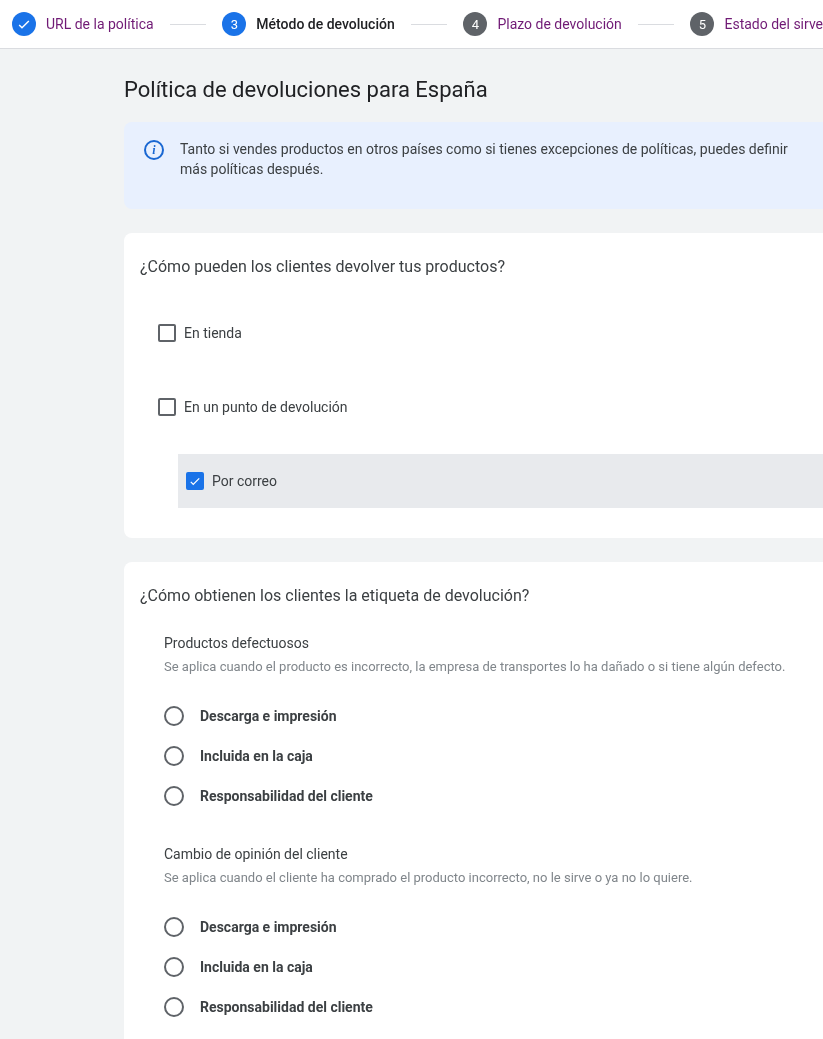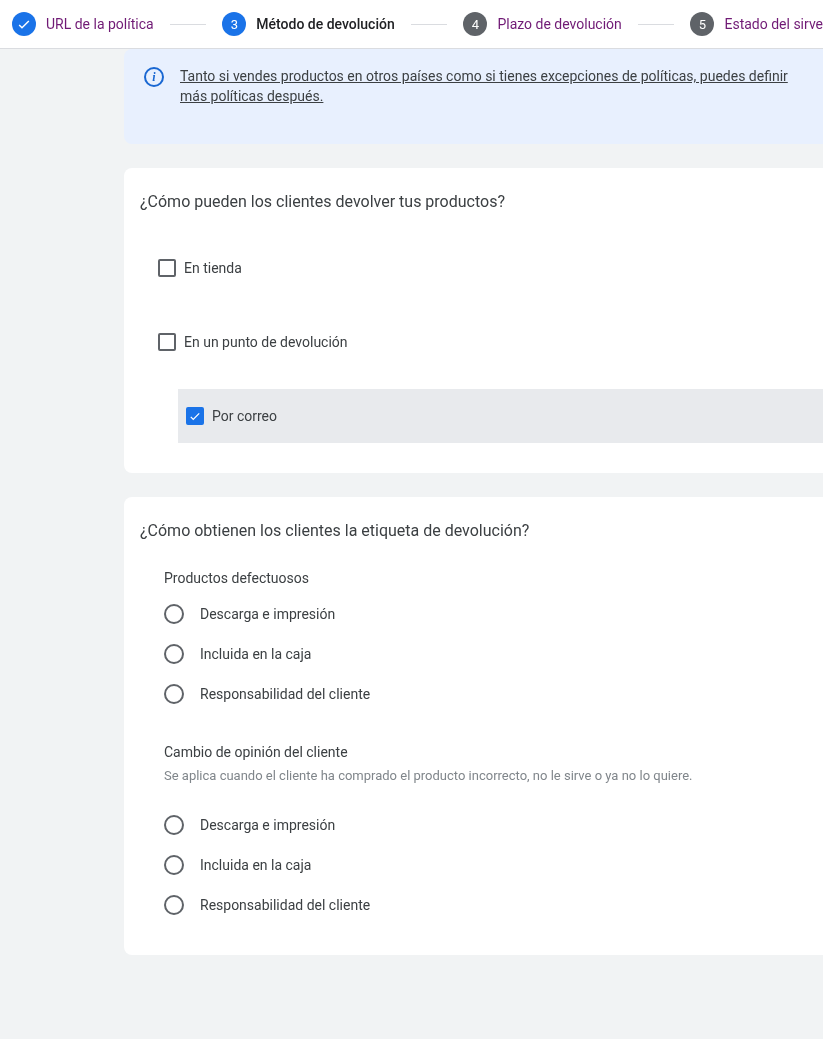--- a/index.html
+++ b/index.html
@@ -69,21 +69,21 @@
       gap: 16px;
     }
     .info-icon {
       width: 20px; height: 20px; flex-shrink: 0;
       border: 2px solid #1967d2; border-radius: 50%;
       display: flex; align-items: center; justify-content: center;
       color: #1967d2; font-family: serif; font-size: 12px; font-weight: bold;
       font-style: italic;
     }
     .info-body { font-size: 14px; color: #3c4043; }
-    .info-text { margin-bottom: 20px; line-height: 1.4; text-decoration: underline; }
+    .info-text { margin-bottom: 12px; line-height: 1.4; }
     .dismiss-link { color: #3c4043; cursor: pointer; font-size: 14px; }
     .card {
       background: #fff;
       border-radius: 8px 0 0 8px;
       margin-top: 24px;
       padding: 24px 0 30px 0;
     }
     .card-title {
       font-size: 16px;
       color: #3c4043;
@@ -110,20 +110,21 @@
     }
     .cb.checked { background: #1a73e8; border-color: #1a73e8; }
     .cb.checked svg { width: 14px; height: 14px; fill: #fff; }
     .section-block { padding: 0 0 0 40px; }
     .sub-title { font-size: 14px; color: #3c4043; margin-bottom: 8px; }
     .sub-desc { font-size: 13px; color: #80868b; margin-bottom: 22px; }
     .radio-row {
       display: flex; align-items: center; gap: 16px;
       padding: 10px 0; font-size: 14px; color: #3c4043;
       cursor: pointer;
+      font-weight: bold;
     }
     .radio {
       width: 20px; height: 20px; border: 2px solid #5f6368; border-radius: 50%;
       flex-shrink: 0;
     }
   </style>
 </head>
 <body>
 
 <div class="stepper">
@@ -146,20 +147,21 @@
     <span class="step-label">Plazo de devolución</span>
   </div>
   <div class="step-sep"></div>
   <div class="step">
     <span class="step-circle upcoming">5</span>
     <span class="step-label">Estado del sirve</span>
   </div>
 </div>
 
 <div class="content">
+  <h1 class="page-title">Política de devoluciones para España</h1>
 
   <div class="info-banner">
     <span class="info-icon">i</span>
     <div class="info-body">
       <div class="info-text">Tanto si vendes productos en otros países como si tienes excepciones de políticas, puedes definir más políticas después.</div>
     </div>
   </div>
 
   <div class="card">
     <div class="card-title">¿Cómo pueden los clientes devolver tus productos?</div>
@@ -183,20 +185,21 @@
       </span>
       <span>Por correo</span>
     </div>
   </div>
 
   <div class="card">
     <div class="card-title">¿Cómo obtienen los clientes la etiqueta de devolución?</div>
 
     <div class="section-block">
       <div class="sub-title">Productos defectuosos</div>
+      <div class="sub-desc">Se aplica cuando el producto es incorrecto, la empresa de transportes lo ha dañado o si tiene algún defecto.</div>
 
       <div class="radio-row">
         <span class="radio"></span>
         <span>Descarga e impresión</span>
       </div>
       <div class="radio-row">
         <span class="radio"></span>
         <span>Incluida en la caja</span>
       </div>
       <div class="radio-row">

